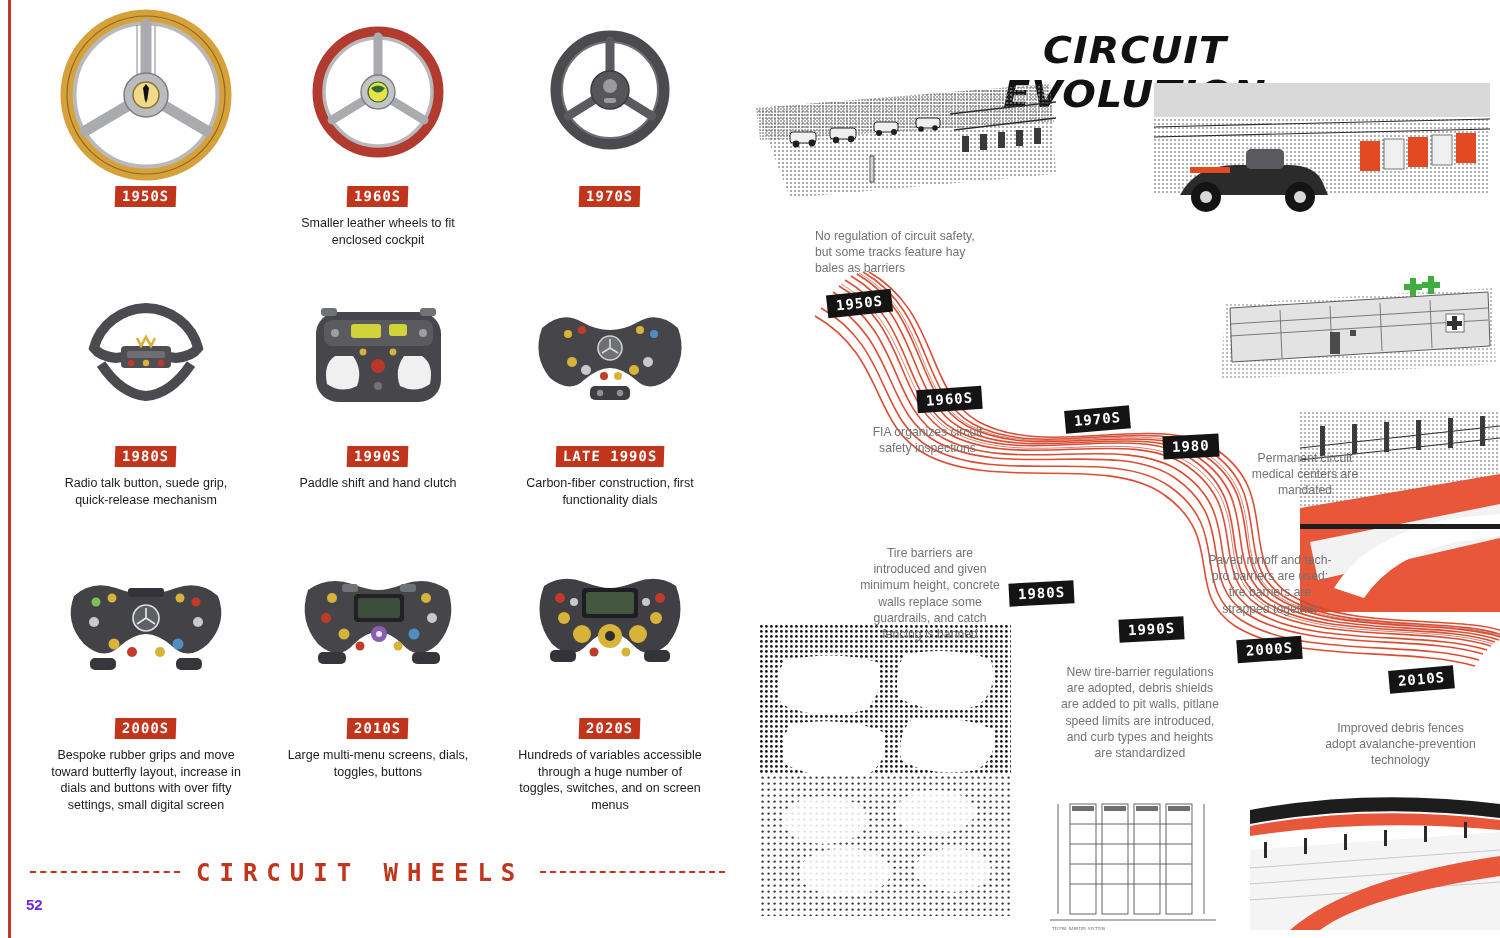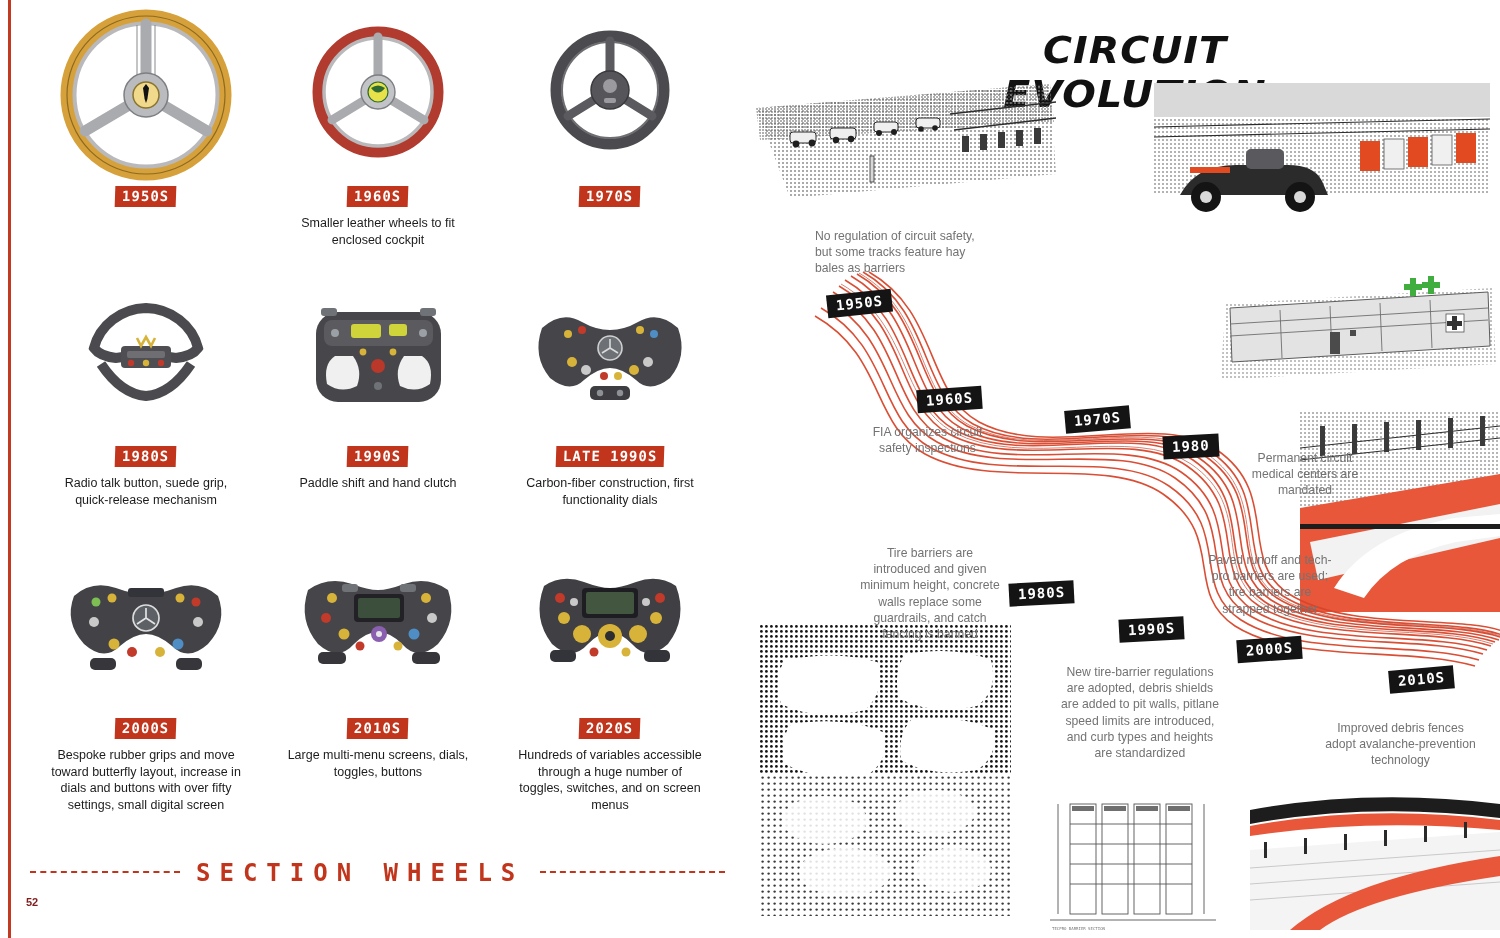--- a/index.html
+++ b/index.html
@@ -6,21 +6,21 @@
   body{
     width:1500px;height:938px;background:#ffffff;
     font-family:"Liberation Sans", sans-serif;
     color:#1a1a1a;overflow:hidden;position:relative;
   }
   .page{position:relative;width:1500px;height:938px;}
 
   
   .left-page{position:absolute;left:0;top:0;width:745px;height:938px;}
   .left-rule{position:absolute;left:8px;top:0;width:3px;height:938px;background:#c43a20;}
-  .page-num{position:absolute;left:26px;top:896px;font-size:11px;font-weight:bold;color:#7f1d1d;}
+  .page-num{position:absolute;left:26px;top:896px;font-size:15px;font-weight:bold;color:#6d28d9;}
 
   .wheel-grid{position:absolute;left:30px;top:10px;width:700px;}
   .wheel-row{display:flex;}
   .wheel-cell{width:232px;display:flex;flex-direction:column;align-items:center;}
   .wheel-art{width:200px;height:170px;display:flex;align-items:center;justify-content:center;}
   .wheel-art svg{display:block;}
   .era-tag{
     display:inline-block;background:#c0351c;color:#ffffff;
     font-family:"DejaVu Sans Mono", monospace;font-weight:bold;font-size:14px;
     letter-spacing:1px;padding:2px 7px 3px 7px;margin:6px 0 8px 0;
@@ -287,21 +287,21 @@
             </svg>
           </div>
           <div class="era-tag">2020S</div>
           <div class="wheel-cap">Hundreds of variables accessible through a huge number of toggles, switches, and on screen menus</div>
         </div>
       </div>
     </div>
 
     <div class="footer-band">
       <div class="dash dash-l"></div>
-      <div class="footer-title">SECTION WHEELS</div>
+      <div class="footer-title">CIRCUIT WHEELS</div>
       <div class="dash dash-r"></div>
     </div>
   </div>
 
   <div class="right-page">
 
     <div class="right-title">CIRCUIT EVOLUTION</div>
 
     <div class="photo" style="left:5px;top:78px;width:310px;height:130px;">
       <svg width="310" height="130" viewBox="0 0 310 130">

